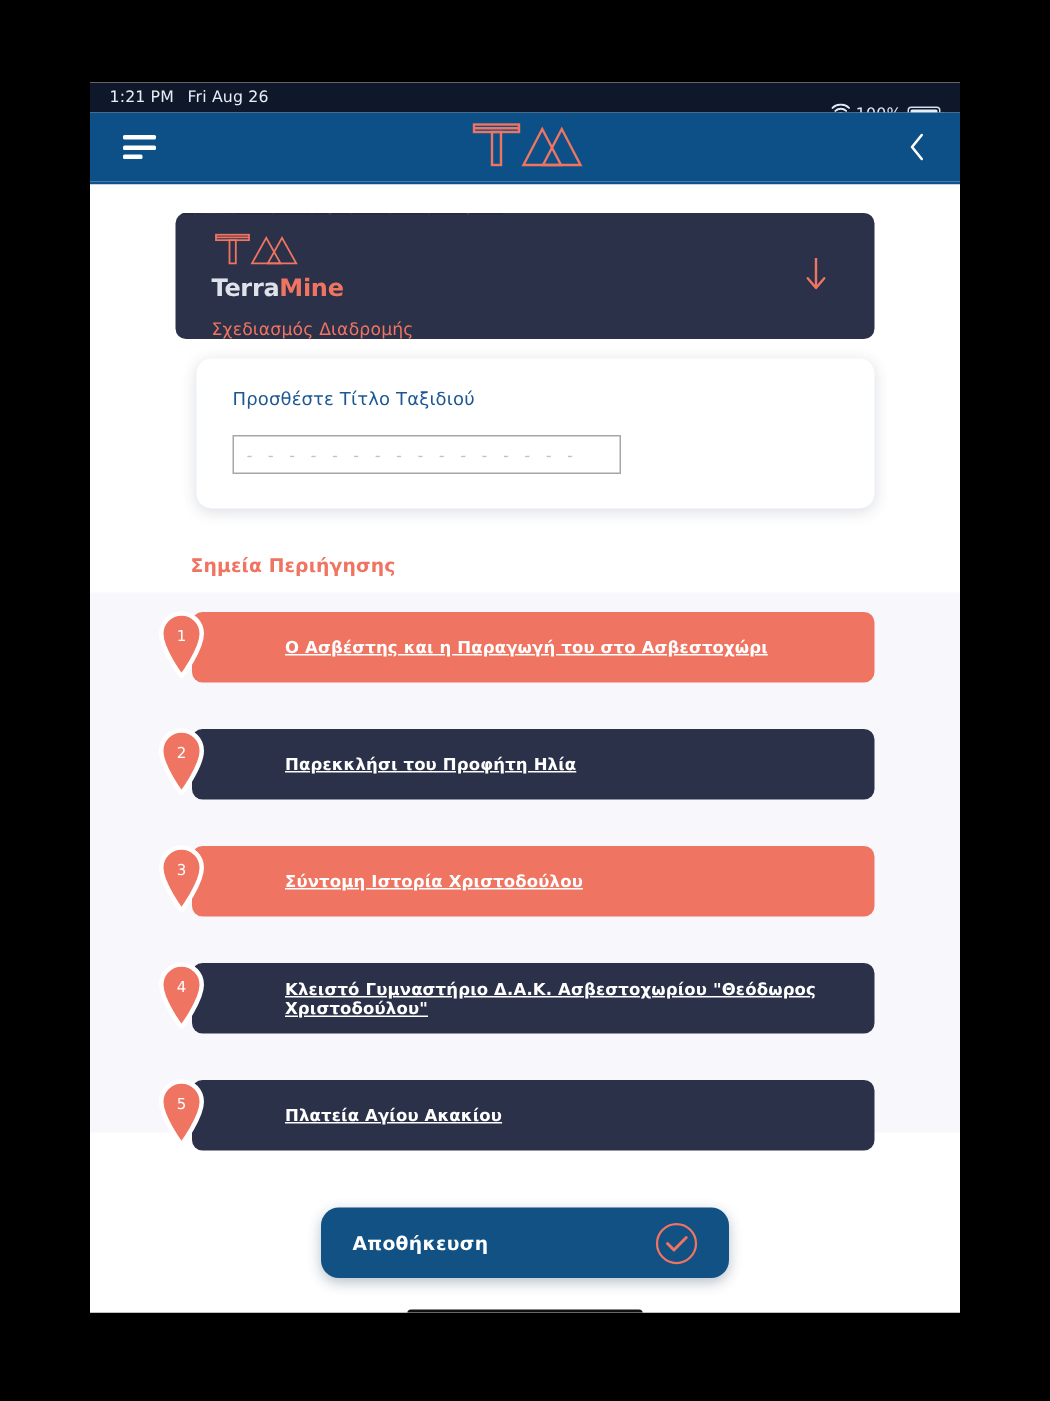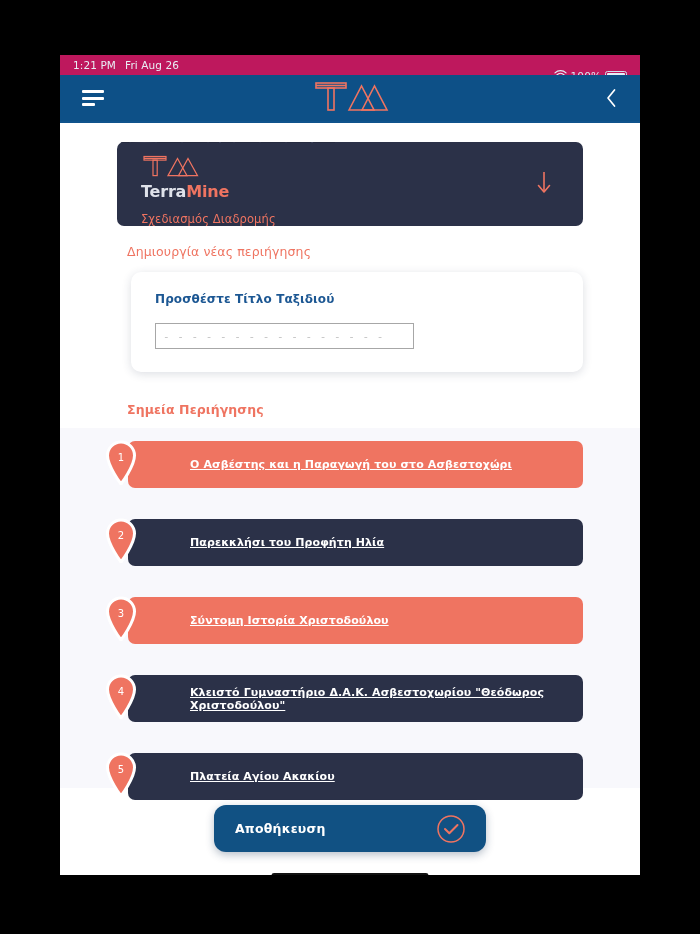--- a/index.html
+++ b/index.html
@@ -24,21 +24,21 @@
     left: 60px; top: 55px;
     width: 580px; height: 820px;
     background: #ffffff;
     overflow: hidden;
   }
 
   
   .status-bar {
     position: relative;
     height: 20px;
-    background: #be185d;
+    background: #0f172a;
     display: flex;
     align-items: center;
     padding: 0 13px 0 13px;
     color: #e8eef5;
     font-size: 10.5px;
     letter-spacing: 0.1px;
   }
   .status-left { display: flex; gap: 9px; align-items: center; }
   .status-right { margin-left: auto; display: flex; gap: 4px; align-items: center; margin-top: 21px; }
   .status-pct { font-size: 10.5px; color: #dde8f2; }
@@ -171,21 +171,21 @@
     margin: 13px 57px 0 71px;
     background: #ffffff;
     border-radius: 10px;
     box-shadow: 0 2px 10px rgba(40,50,80,0.16);
     padding: 20px 24px 26px 24px;
     height: 100px;
   }
   .form-label {
     color: #1c5793;
     font-size: 12px;
-    font-weight: bold;
+    font-weight: normal;
     letter-spacing: 0.1px;
   }
   .title-input {
     margin-top: 17px;
     width: 259px;
     height: 26px;
     border: 1px solid #a7a7a7;
     background: #ffffff;
     font-family: "DejaVu Sans Mono", "Liberation Mono", monospace;
     font-size: 11px;
@@ -430,21 +430,20 @@
           <div class="banner-sub">Σχεδιασμός Διαδρομής</div>
           <div class="banner-arrow">
             <svg width="18" height="28" viewBox="0 0 18 28">
               <path d="M9 3 L9 22" stroke="#ef7461" stroke-width="1.6" fill="none"></path>
               <path d="M3.5 16.5 L9 23 L14.5 16.5" stroke="#ef7461" stroke-width="1.6" fill="none" stroke-linecap="round" stroke-linejoin="round"></path>
             </svg>
           </div>
         </div>
       </div>
 
-      <div class="section-heading">Δημιουργία νέας περιήγησης</div>
 
       <div class="form-card">
         <div class="form-label">Προσθέστε Τίτλο Ταξιδιού</div>
         <input class="title-input" type="text" placeholder="- - - - - - - - - - - - - - - -" style="">
       </div>
 
       <div class="section-heading points-heading">Σημεία Περιήγησης</div>
 
       <div class="points-area">
 

